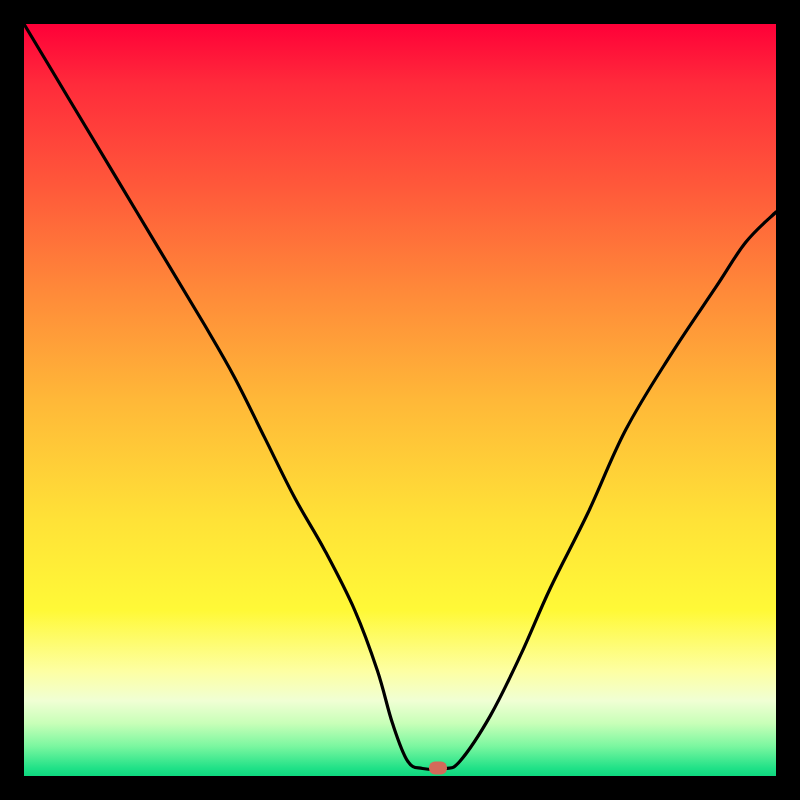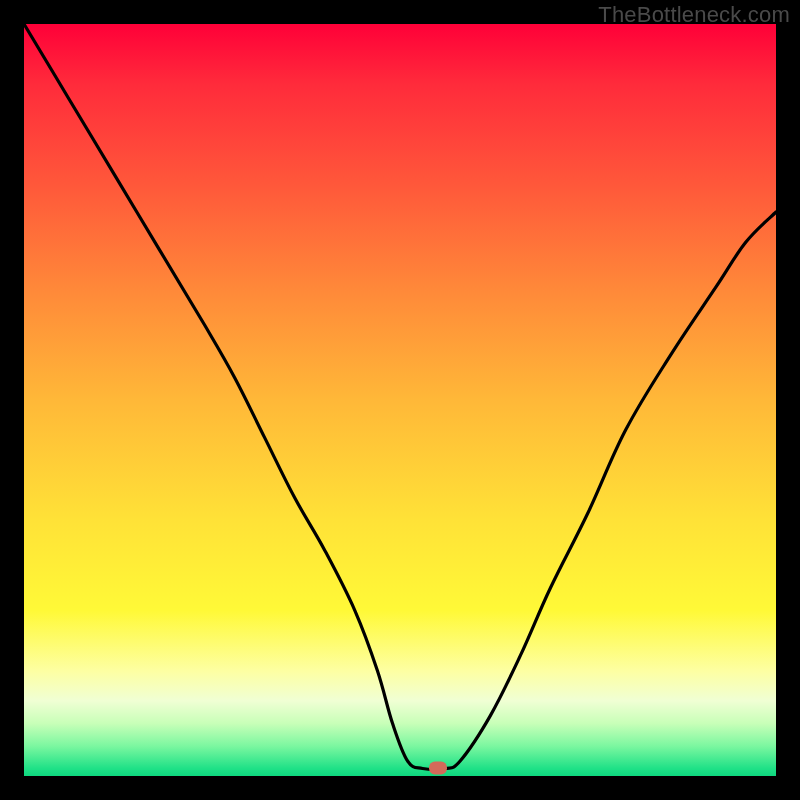--- a/index.html
+++ b/index.html
@@ -63,21 +63,20 @@
     height: 13px;
     border-radius: 6px;
     background: #d36a5a;
     transform: translate(-50%, -50%);
   }
 </style>
 </head>
 <body>
 
 <div class="frame">
-  <div class="watermark">TheBottleneck.com</div>
 
   <div class="plot">
     <svg class="curve" viewBox="0 0 752 752" preserveAspectRatio="none">
       <path id="curve-path" fill="none" stroke="#000000" stroke-width="3.2" stroke-linecap="round" stroke-linejoin="round" d="M 0 0 C 8.121599999999999 13.535999999999987, 28.8768 48.127999999999936, 45.12 75.19999999999993 C 61.36319999999999 102.27199999999993, 73.99680000000001 123.32799999999996, 90.24 150.39999999999998 C 106.48319999999998 177.47199999999998, 119.11679999999998 198.52800000000002, 135.35999999999999 225.60000000000002 C 151.6032 252.67200000000003, 166.944 277.78880000000004, 180.48 300.8 C 194.016 323.8112, 199.73120000000003 333.136, 210.56000000000003 353.44 C 221.38880000000003 373.74399999999997, 229.8112 391.94239999999996, 240.64000000000001 413.59999999999997 C 251.46880000000002 435.25759999999997, 259.89119999999997 453.456, 270.71999999999997 473.76 C 281.54879999999997 494.06399999999996, 289.9712 506.096, 300.8 526.4 C 311.6288 546.704, 321.4048 564.9024, 330.88 586.56 C 340.35519999999997 608.2176, 346.67199999999997 626.416, 353.44 646.72 C 360.208 667.024, 363.0656 683.1168, 368.48 699.36 C 373.8944 715.6032, 378.1056 728.8384000000001, 383.52 736.96 C 388.9344 745.0816, 391.792 743.1264, 398.56 744.48 C 405.32800000000003 745.8336, 414.3520000000001 745.8336, 421.12000000000006 744.48 C 427.88800000000003 743.1264, 428.03839999999997 746.4352, 436.15999999999997 736.96 C 444.28159999999997 727.4848000000001, 455.4112 710.7904000000001, 466.24 691.84 C 477.0688 672.8896, 485.49120000000005 654.6912, 496.32000000000005 631.68 C 507.14880000000005 608.6687999999999, 514.2176 589.7184, 526.4 564 C 538.5824 538.2816, 550.4639999999999 517.2256, 564 488.8 C 577.5360000000001 460.37440000000004, 586.7104 434.5056, 601.6 406.08 C 616.4896 377.65439999999995, 630.4768 356.5983999999999, 646.72 330.87999999999994 C 662.9632 305.16159999999996, 678.3040000000001 283.50399999999996, 691.84 263.2 C 705.376 242.89600000000002, 711.0912 231.61600000000004, 721.92 218.08000000000004 C 732.7488 204.54400000000004, 746.5856 193.4144, 752 188"></path>
     </svg>
     <div id="min-marker" class="marker" style="left: 413.6px; top: 744.48px; background: rgb(211, 106, 90);"></div>
   </div>
 </div>
 
 </body></html>

